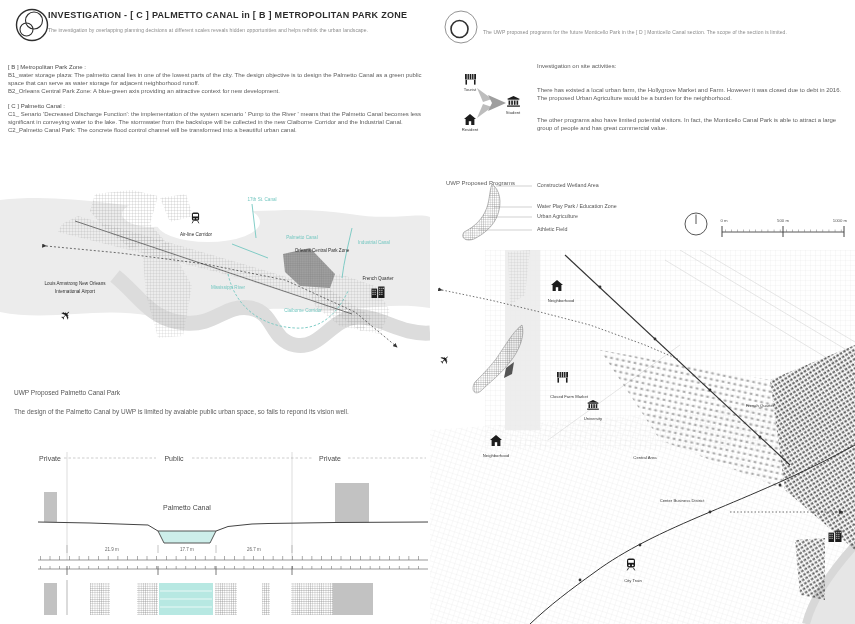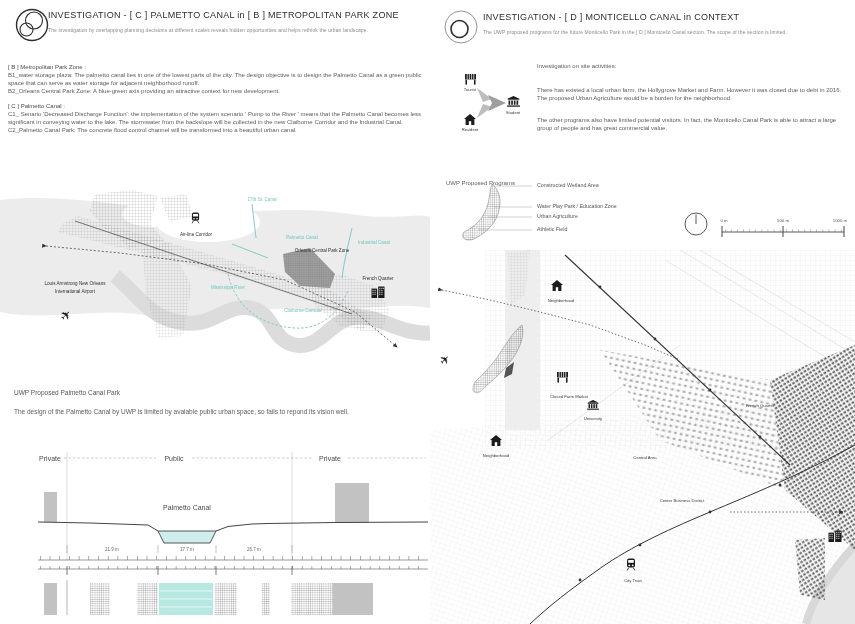--- a/index.html
+++ b/index.html
@@ -1,19 +1,19 @@
 <!DOCTYPE html>
 <html><head>
 <meta charset="utf-8">
 <style>
   html,body{margin:0;padding:0;background:#ffffff;}
   .board{position:relative;width:855px;height:624px;background:#fff;overflow:hidden;
          font-family:"Liberation Sans",sans-serif;color:#444;}
   .abs{position:absolute;}
-  .title{font-size:9px;font-weight:normal;color:#2c2c2c;letter-spacing:.3px;white-space:nowrap;}
+  .title{font-size:9px;font-weight:bold;color:#2c2c2c;letter-spacing:.3px;white-space:nowrap;}
   .subtitle{font-size:5px;color:#8a8a8a;letter-spacing:.1px;}
   .para{font-size:6px;line-height:1.34;color:#5c5c5c;}
   .blockhead{font-size:6px;color:#4a4a4a;margin-bottom:1px;}
   .sechead{font-size:6.5px;color:#555;}
   svg{display:block;}
   svg text{font-family:"Liberation Sans",sans-serif;}
   .maplabel{font-size:4.6px;fill:#2f2f2f;}
   .maplabel-sm{font-size:4.2px;fill:#3a3a3a;}
   .tealtxt{fill:#74c7c1;}
   .zonelabel{font-size:7px;fill:#4a4a4a;}
@@ -227,21 +227,20 @@
       <rect x="262" y="17" width="8" height="32" fill="url(#gridD)"></rect>
       <rect x="291" y="17" width="42" height="32" fill="url(#gridD)"></rect>
       <rect x="333" y="17" width="40" height="32" fill="#c2c2c2"></rect>
     </g>
   </svg>
 
   <svg class="abs" style="left:441px;top:7px" width="40" height="40" viewBox="0 0 40 40">
     <circle cx="20" cy="20" r="16" fill="none" stroke="#666" stroke-width="0.7"></circle>
     <circle cx="18.5" cy="22" r="8.5" fill="none" stroke="#2e2e2e" stroke-width="1.6"></circle>
   </svg>
-  <div class="abs title" style="left:483px;top:12px">INVESTIGATION - [ D ] MONTICELLO CANAL in CONTEXT</div>
   <div class="abs subtitle" style="left:483px;top:29px;width:350px">The UWP proposed programs for the future Monticello Park in the [ D ] Monticello Canal section. The scope of the section is limited.</div>
 
   <svg class="abs" style="left:452px;top:66px" width="90" height="75" viewBox="0 0 90 75">
     <polygon points="25,22 40,33 31,36" fill="#bdbdbd"></polygon>
     <polygon points="25,52 40,41 31,38" fill="#bdbdbd"></polygon>
     <polygon points="36,29 54,37 36,45 40,37" fill="#9e9e9e"></polygon>
     <use href="#i-stall" x="12" y="8" width="13" height="11"></use>
     <use href="#i-house" x="12" y="48" width="12" height="11"></use>
     <use href="#i-univ" x="55" y="30" width="13" height="11"></use>
     <text class="maplabel-sm" x="18" y="25" text-anchor="middle" font-size="3.8">Tourist</text>

